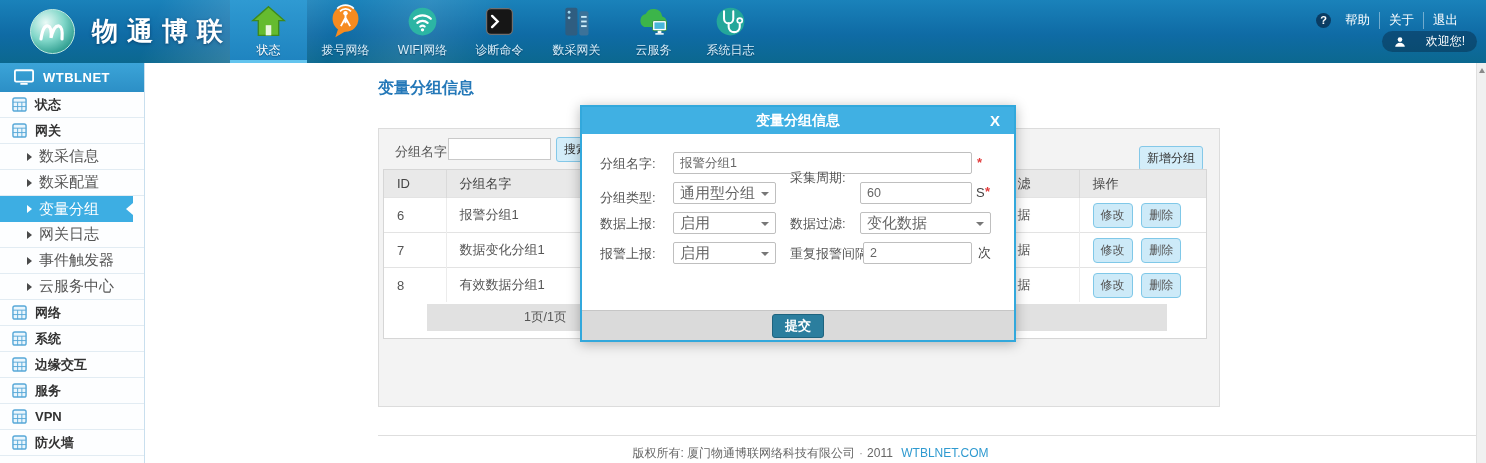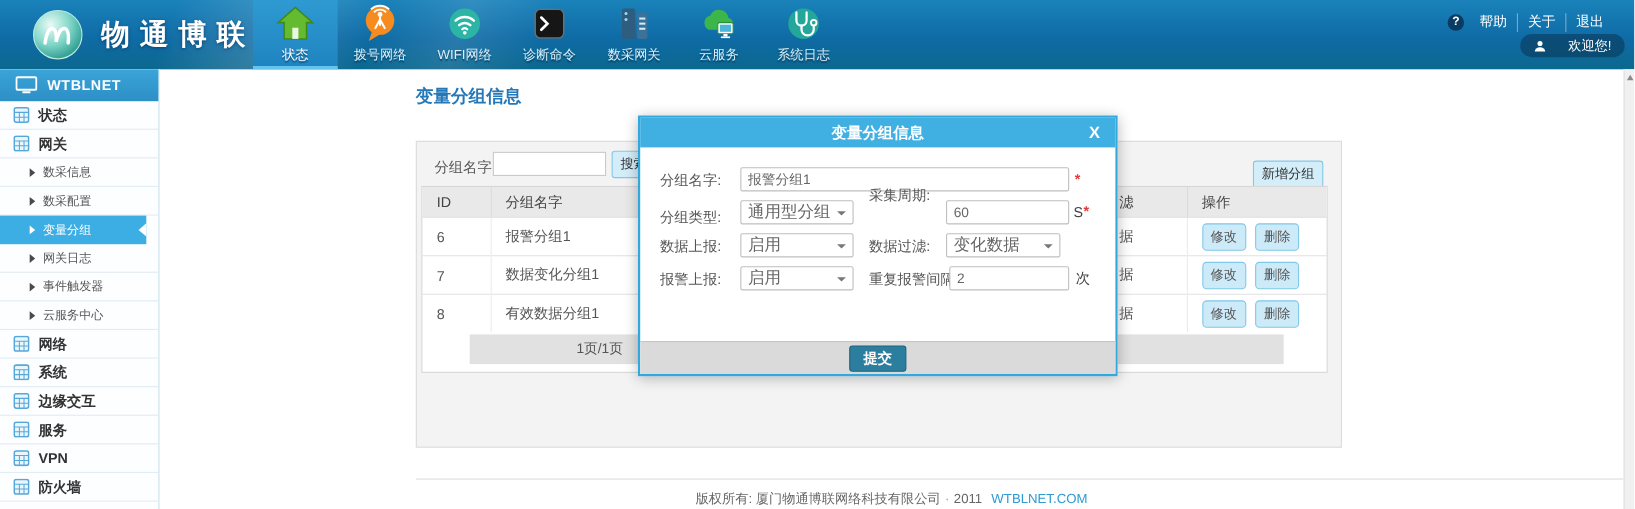--- a/index.html
+++ b/index.html
@@ -31,21 +31,21 @@
     background:rgba(7,45,76,.5);border-radius:12px;padding:0 12px;color:#fff;font-size:12px;cursor:pointer;}
 
   
   .sidebar{position:absolute;left:0;top:63px;width:145px;height:400px;background:#fdfeff;
     border-right:1px solid #c9dfee;box-sizing:border-box;}
   .side-header{height:29px;background:linear-gradient(180deg,#3ba4d8,#2c8fc6);display:flex;align-items:center;
     gap:9px;padding-left:14px;color:#fff;font-size:13px;font-weight:bold;letter-spacing:.5px;}
   .side-item{height:26px;border-bottom:1px solid #e2ecf3;display:flex;align-items:center;gap:8px;
     padding-left:12px;font-size:13px;font-weight:bold;color:#333;cursor:pointer;box-sizing:border-box;}
   .side-item .gico{width:15px;height:15px;flex:0 0 auto;}
-  .side-item.sub{padding-left:27px;font-weight:normal;font-size:11px;color:#555;gap:7px;}
+  .side-item.sub{padding-left:27px;font-weight:normal;font-size:15px;color:#555;gap:7px;}
   .tri{width:0;height:0;border-left:5px solid #4a4a4a;border-top:4px solid transparent;border-bottom:4px solid transparent;flex:0 0 auto;}
   .side-item.active{background:#3daee3;color:#fff;border-bottom:none;position:relative;margin-right:11px;}
   .side-item.active .tri{border-left-color:#fff;}
   .side-item.active::after{content:"";position:absolute;right:0;top:50%;transform:translateY(-50%);
     border-top:6px solid transparent;border-bottom:6px solid transparent;border-right:7px solid #fff;}
 
   
   .page-title{position:absolute;left:378px;top:78px;margin:0;font-size:16px;font-weight:bold;color:#2478b8;}
   .panel{position:absolute;left:378px;top:128px;width:842px;height:279px;background:#f3f3f3;
     border:1px solid #dcdcdc;box-sizing:border-box;}
@@ -407,21 +407,21 @@
       <span class="frow-label" style="left:18px;top:52px">分组类型:</span>
       <div class="f-select" style="left:91px;top:48px;width:103px">通用型分组</div>
       <span class="frow-label" style="left:208px;top:32px">采集周期:</span>
       <input class="f-input" style="left: 278px; top: 48px; width: 112px;" type="text" value="60">
       <span class="suffix" style="left:394px;top:47px">S</span>
       <span class="frow-label req" style="left:403px;top:46px">*</span>
 
       <span class="frow-label" style="left:18px;top:78px">数据上报:</span>
       <div class="f-select" style="left:91px;top:78px;width:103px">启用</div>
       <span class="frow-label" style="left:208px;top:78px">数据过滤:</span>
-      <div class="f-select" style="left:278px;top:78px;width:104px">变化数据</div>
+      <div class="f-select" style="left:278px;top:78px;width:131px">变化数据</div>
 
       <span class="frow-label" style="left:18px;top:108px">报警上报:</span>
       <div class="f-select" style="left:91px;top:108px;width:103px">启用</div>
       <span class="frow-label" style="left:208px;top:108px">重复报警间隔:</span>
       <input class="f-input" style="left: 281px; top: 108px; width: 109px;" type="text" value="2">
       <span class="suffix" style="left:396px;top:107px">次</span>
     </div>
     <div class="modal-footer">
       <button class="submit-btn">提交</button>
     </div>

